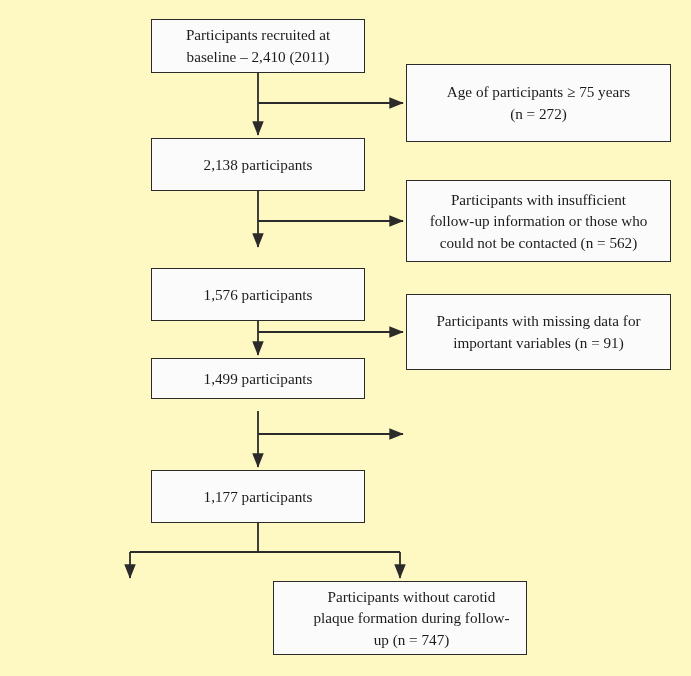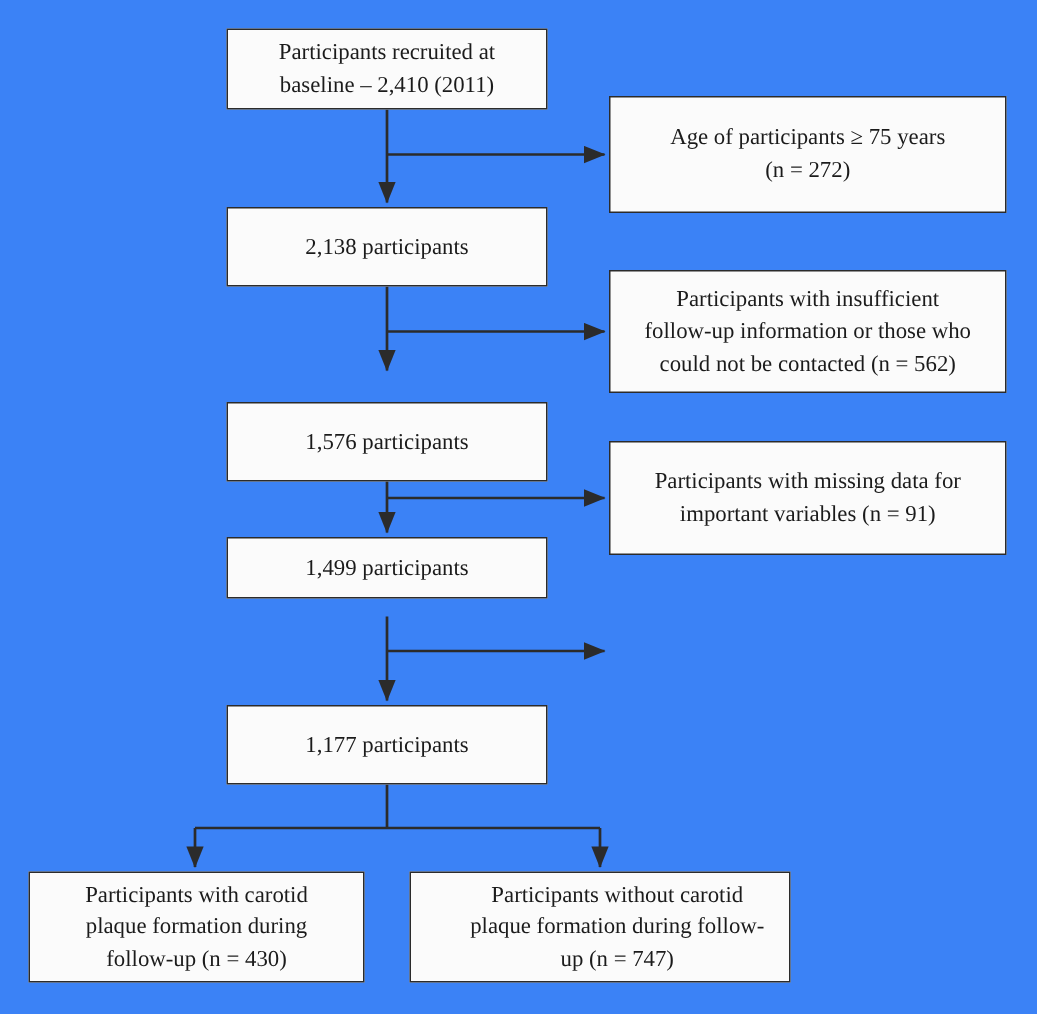--- a/index.html
+++ b/index.html
@@ -4,21 +4,21 @@
 <style>
   html, body {
     margin: 0;
     padding: 0;
     background: #ffffff;
   }
   #canvas {
     position: relative;
     width: 691px;
     height: 676px;
-    background: #3b82f6;
+    background: #fef9c3;
     font-family: "Liberation Serif", "DejaVu Serif", serif;
     overflow: hidden;
   }
   .flow-svg {
     position: absolute;
     left: 0;
     top: 0;
     width: 691px;
     height: 676px;
     pointer-events: none;
@@ -121,25 +121,20 @@
 follow-up information or those who
 could not be contacted (n = 562)</span>
   </div>
 
   <div class="node r3">
     <span class="node-text">Participants with missing data for
 important variables (n = 91)</span>
   </div>
 
 
-  <div class="node b1">
-    <span class="node-text">Participants with carotid
-plaque formation during
-follow-up (n = 430)</span>
-  </div>
 
   <div class="node b2">
     <span class="node-text">Participants without carotid
 plaque formation during follow-
 up (n = 747)</span>
   </div>
 
 </div>
 
 </body></html>

